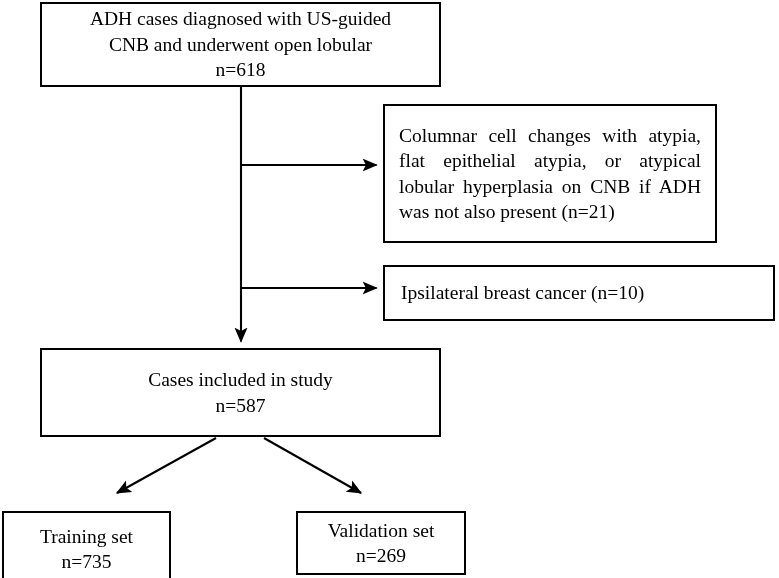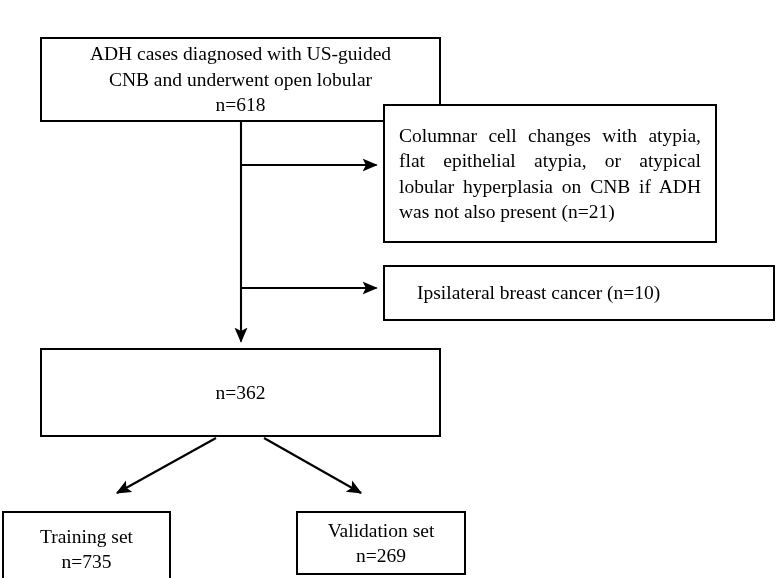--- a/index.html
+++ b/index.html
@@ -60,25 +60,25 @@
   .node.justified {
     align-items: stretch;
     text-align: justify;
     text-align-last: left;
     padding: 10px 14px;
   }
 
   .node.leftaligned {
     align-items: flex-start;
     text-align: left;
-    padding: 4px 32px;
+    padding: 4px 16px;
   }
 
   
-  #node-source      { left: 40px;  top: 2px;   width: 401px; height: 85px; margin-top: 35px; }
+  #node-source      { left: 40px;  top: 2px;   width: 401px; height: 85px; }
   #node-exclusion-1 { left: 383px; top: 104px; width: 334px; height: 139px; }
   #node-exclusion-2 { left: 383px; top: 265px; width: 392px; height: 56px; }
   #node-included    { left: 40px;  top: 348px; width: 401px; height: 89px; }
   #node-training    { left: 2px;   top: 511px; width: 169px; height: 76px; }
   #node-validation  { left: 296px; top: 511px; width: 170px; height: 64px; text-align: center; }
 
   
   #node-exclusion-1 .para {
     display: block;
     text-align: justify;
@@ -127,21 +127,22 @@
 
   <div class="node justified" id="node-exclusion-1">
     <span class="para">Columnar cell changes with atypia, flat epithelial atypia, or atypical lobular hyperplasia on CNB if ADH was not also present (n=21)</span>
   </div>
 
   <div class="node leftaligned" id="node-exclusion-2">
     <span class="line">Ipsilateral breast cancer (n=10)</span>
   </div>
 
   <div class="node centered" id="node-included">
-    <span class="line">n=362</span>
+    <span class="line">Cases included in study</span>
+    <span class="line">n=587</span>
   </div>
 
   <div class="node centered" id="node-training">
     <span class="line">Training set</span>
     <span class="line">n=735</span>
   </div>
 
   <div class="node centered" id="node-validation">
     <span class="line">Validation set</span>
     <span class="line">n=269</span>

